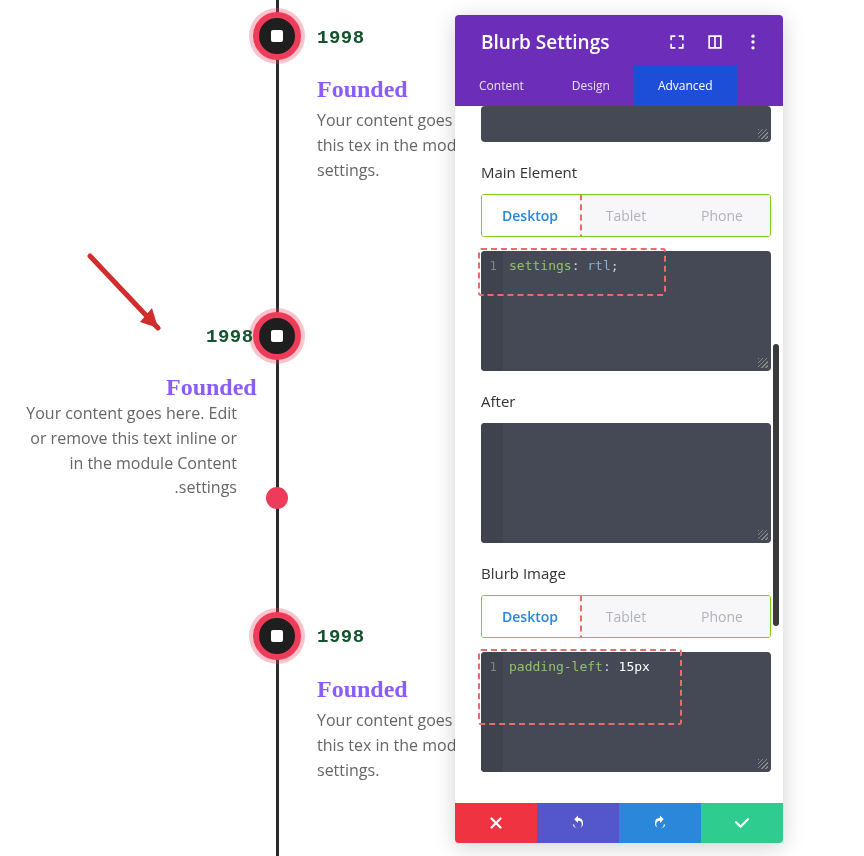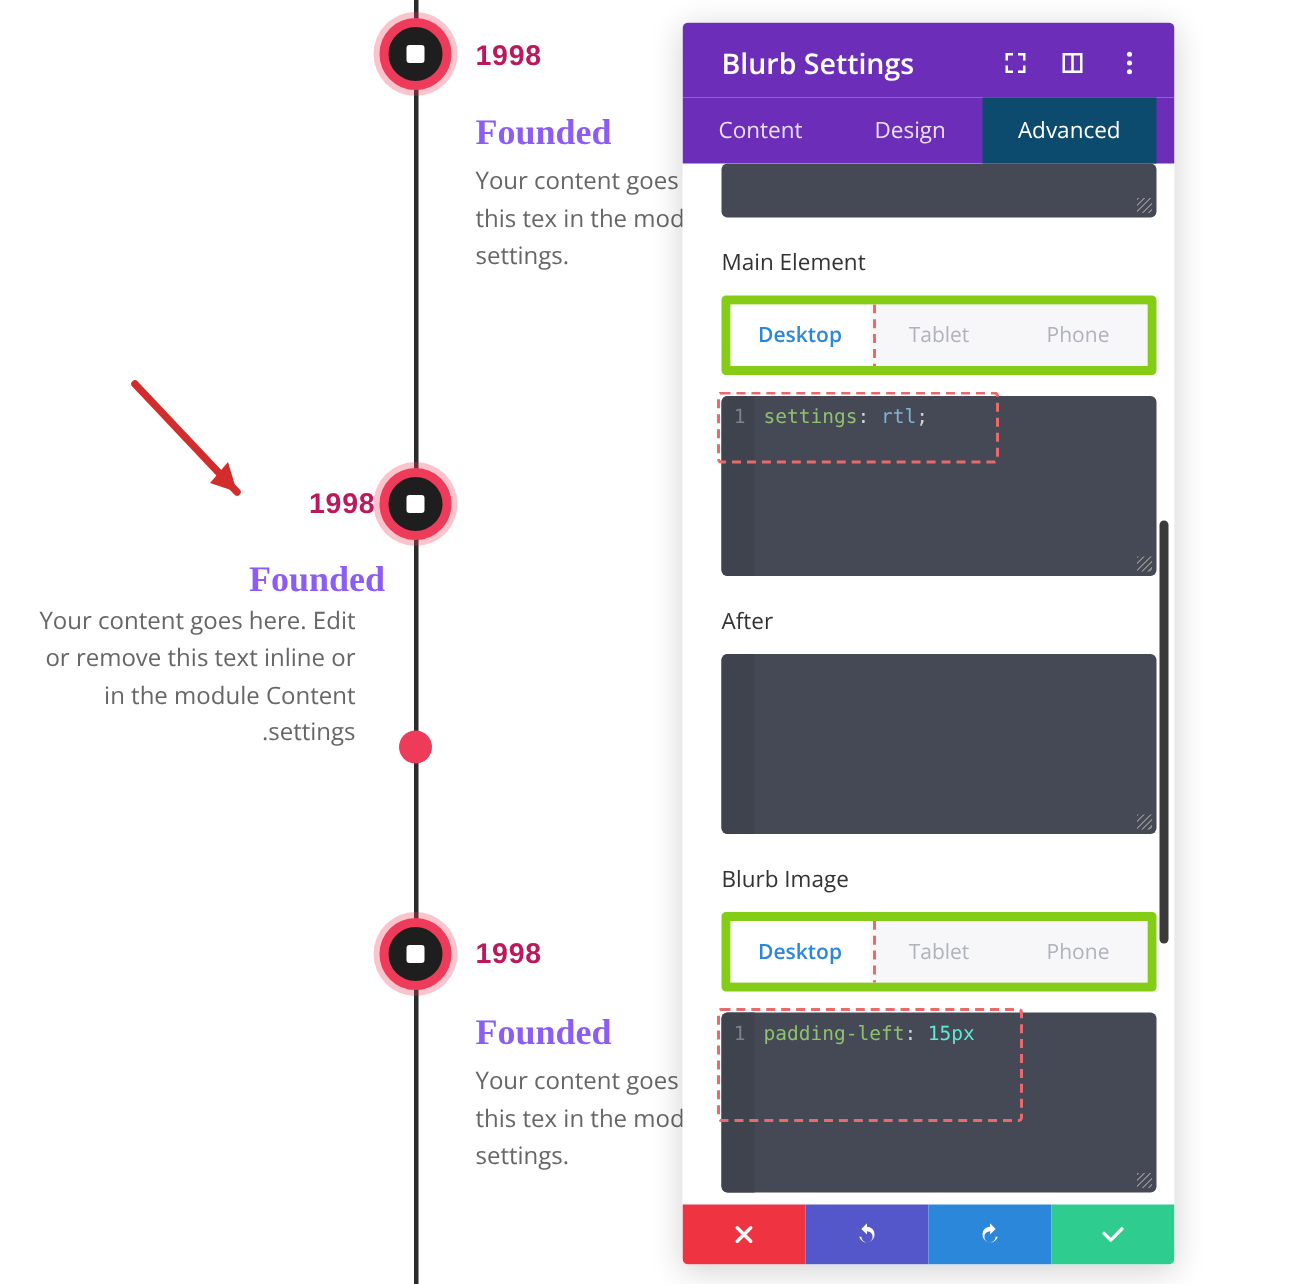--- a/index.html
+++ b/index.html
@@ -5,63 +5,63 @@
   * { box-sizing: border-box; margin: 0; padding: 0; }
   html, body { width: 864px; height: 856px; font-family: -apple-system, "Open Sans", Helvetica, Arial, sans-serif; background: #fff; overflow: hidden; position: relative; }
 
   
   .timeline-wrap { position: absolute; left: 0; top: 0; width: 456px; height: 856px; }
   .timeline-line { position: absolute; left: 276px; top: -10px; width: 3px; height: 900px; background: #2b2b2b; }
   .node { position: absolute; left: 253px; width: 48px; height: 48px; border-radius: 50%; background: #1e1e1e; border: 6px solid #ef3b5a; box-shadow: 0 0 0 4px rgba(239,59,90,.3); display: flex; align-items: center; justify-content: center; }
   .node .inner { width: 12px; height: 12px; border-radius: 2px; background: #fff; }
   .node.small { width: 22px; height: 22px; border: 0; background: #ef3b5a; left: 266px; box-shadow: none; }
 
-  .year { position: absolute; font-family: Liberation Sans, sans-serif; font-weight: 800; font-size: 19px; color: #be185d; letter-spacing: .5px; }
+  .year { position: absolute; font-family: Liberation Mono, monospace; font-weight: 800; font-size: 19px; color: #14532d; letter-spacing: .5px; }
   .title { position: absolute; font-family: Georgia, "Times New Roman", serif; font-weight: 700; color: #8b5cf6; font-size: 24px; }
   .body { position: absolute; font-size: 16px; color: #666; line-height: 1.55; width: 218px; }
 
   .arrow { position: absolute; left: 80px; top: 248px; width: 100px; height: 100px; color: #d22d2d; }
   .arrow svg { width: 100%; height: 100%; }
 
   
   .panel { position: absolute; left: 455px; top: 15px; width: 328px; height: 828px; background: #fff; box-shadow: 0 4px 22px rgba(0,0,0,.18); border-radius: 4px; overflow: hidden; display: flex; flex-direction: column; }
   .panel-header { background: #6c2eb9; padding: 14px 20px 10px 26px; display: flex; align-items: center; }
   .panel-title { color: #fff; font-size: 19px; font-weight: 600; flex: 1; }
   .hdr-icon { width: 20px; height: 20px; margin-left: 18px; position: relative; cursor: pointer; }
   .hdr-icon svg { width: 20px; height: 20px; fill:#fff; }
 
   .tabs { background: #6c2eb9; display: flex; }
-  .tab { flex: 0 0 auto; padding: 12px 24px; color: rgba(255,255,255,.85); font-size: 15px; cursor: pointer; }
-  .tab.active { background: #0c4a6e; color: #fff; }
+  .tab { flex: 0 0 auto; padding: 12px 24px; color: rgba(255,255,255,.85); font-size: 12px; cursor: pointer; }
+  .tab.active { background: #1d4ed8; color: #fff; }
 
   .scroll { flex: 1; overflow: hidden; padding: 0 12px 20px 26px; position: relative; }
   .scrollbar { position: absolute; right: 4px; top: 238px; width: 6px; height: 282px; background: #3a3a3a; border-radius: 3px; }
 
   .section-label { font-size: 15px; color: #333; margin: 20px 0 12px 0; }
 
   .top-textarea { width: 100%; height: 36px; background: #444955; border-radius: 4px; position: relative; border:0; resize:none; }
   .top-textarea .res { position:absolute; right:3px; bottom:3px; width:10px; height:10px; background: repeating-linear-gradient(135deg,#888,#888 1px,transparent 1px,transparent 3px); }
 
-  .device-tabs { display: flex; border: 6px solid #84cc16; border-radius: 3px; overflow: hidden; margin-bottom: 14px; }
+  .device-tabs { display: flex; border: 1px solid #84cc16; border-radius: 3px; overflow: hidden; margin-bottom: 14px; }
   .device-tab { flex: 1; text-align: center; padding: 11px 0; font-size: 14px; color: #b0b3bc; background: #f7f7f9; cursor: pointer; }
   .device-tab.active { color: #2b87da; font-weight: 600; background: #fff; }
   .dashed-highlight { position: relative; }
   .dashed-highlight::after { content:""; position:absolute; left:-4px; top:-4px; right:-4px; bottom:-4px; border:2px dashed #e86a6a; border-radius:3px; pointer-events:none; }
 
   .codebox { width: 100%; background: #444955; border-radius: 4px; font-family: ui-monospace, Menlo, Consolas, monospace; font-size: 13px; color: #cfd3dc; position: relative; display:flex; }
   .codebox .gutter { width: 22px; text-align:right; padding:7px 6px 0 0; color:#7d828d; background:#3e434d; border-radius:4px 0 0 4px; user-select:none; }
   .codebox .code { flex:1; padding:7px 10px 0 6px; white-space:pre; }
   .codebox .res { position:absolute; right:3px; bottom:3px; width:10px; height:10px; background: repeating-linear-gradient(135deg,#888,#888 1px,transparent 1px,transparent 3px); }
   .codebox.dash-over::after { content:""; position:absolute; left:-3px; top:-3px; width:184px; height:44px; border:2px dashed #e86a6a; border-radius:3px; pointer-events:none; }
   .codebox.dash-over.dash2::after { height:72px; width:200px; }
 
   .tok-prop { color:#8fc16e; }
   .tok-punc { color:#cfd3dc; }
   .tok-val { color:#7fb2d6; }
-  .tok-num { color:#5eead4; }
+  .tok-num { color:#ffffff; }
 
   .footer { height: 40px; display:flex; }
   .fbtn { flex:1; display:flex; align-items:center; justify-content:center; cursor:pointer; }
   .fbtn svg { width:18px; height:18px; fill:#fff; }
   .f-red { background:#ef3340; }
   .f-indigo { background:#5457c9; }
   .f-blue { background:#2b87da; }
   .f-green { background:#2ecc8f; }
 </style>
 </head>

